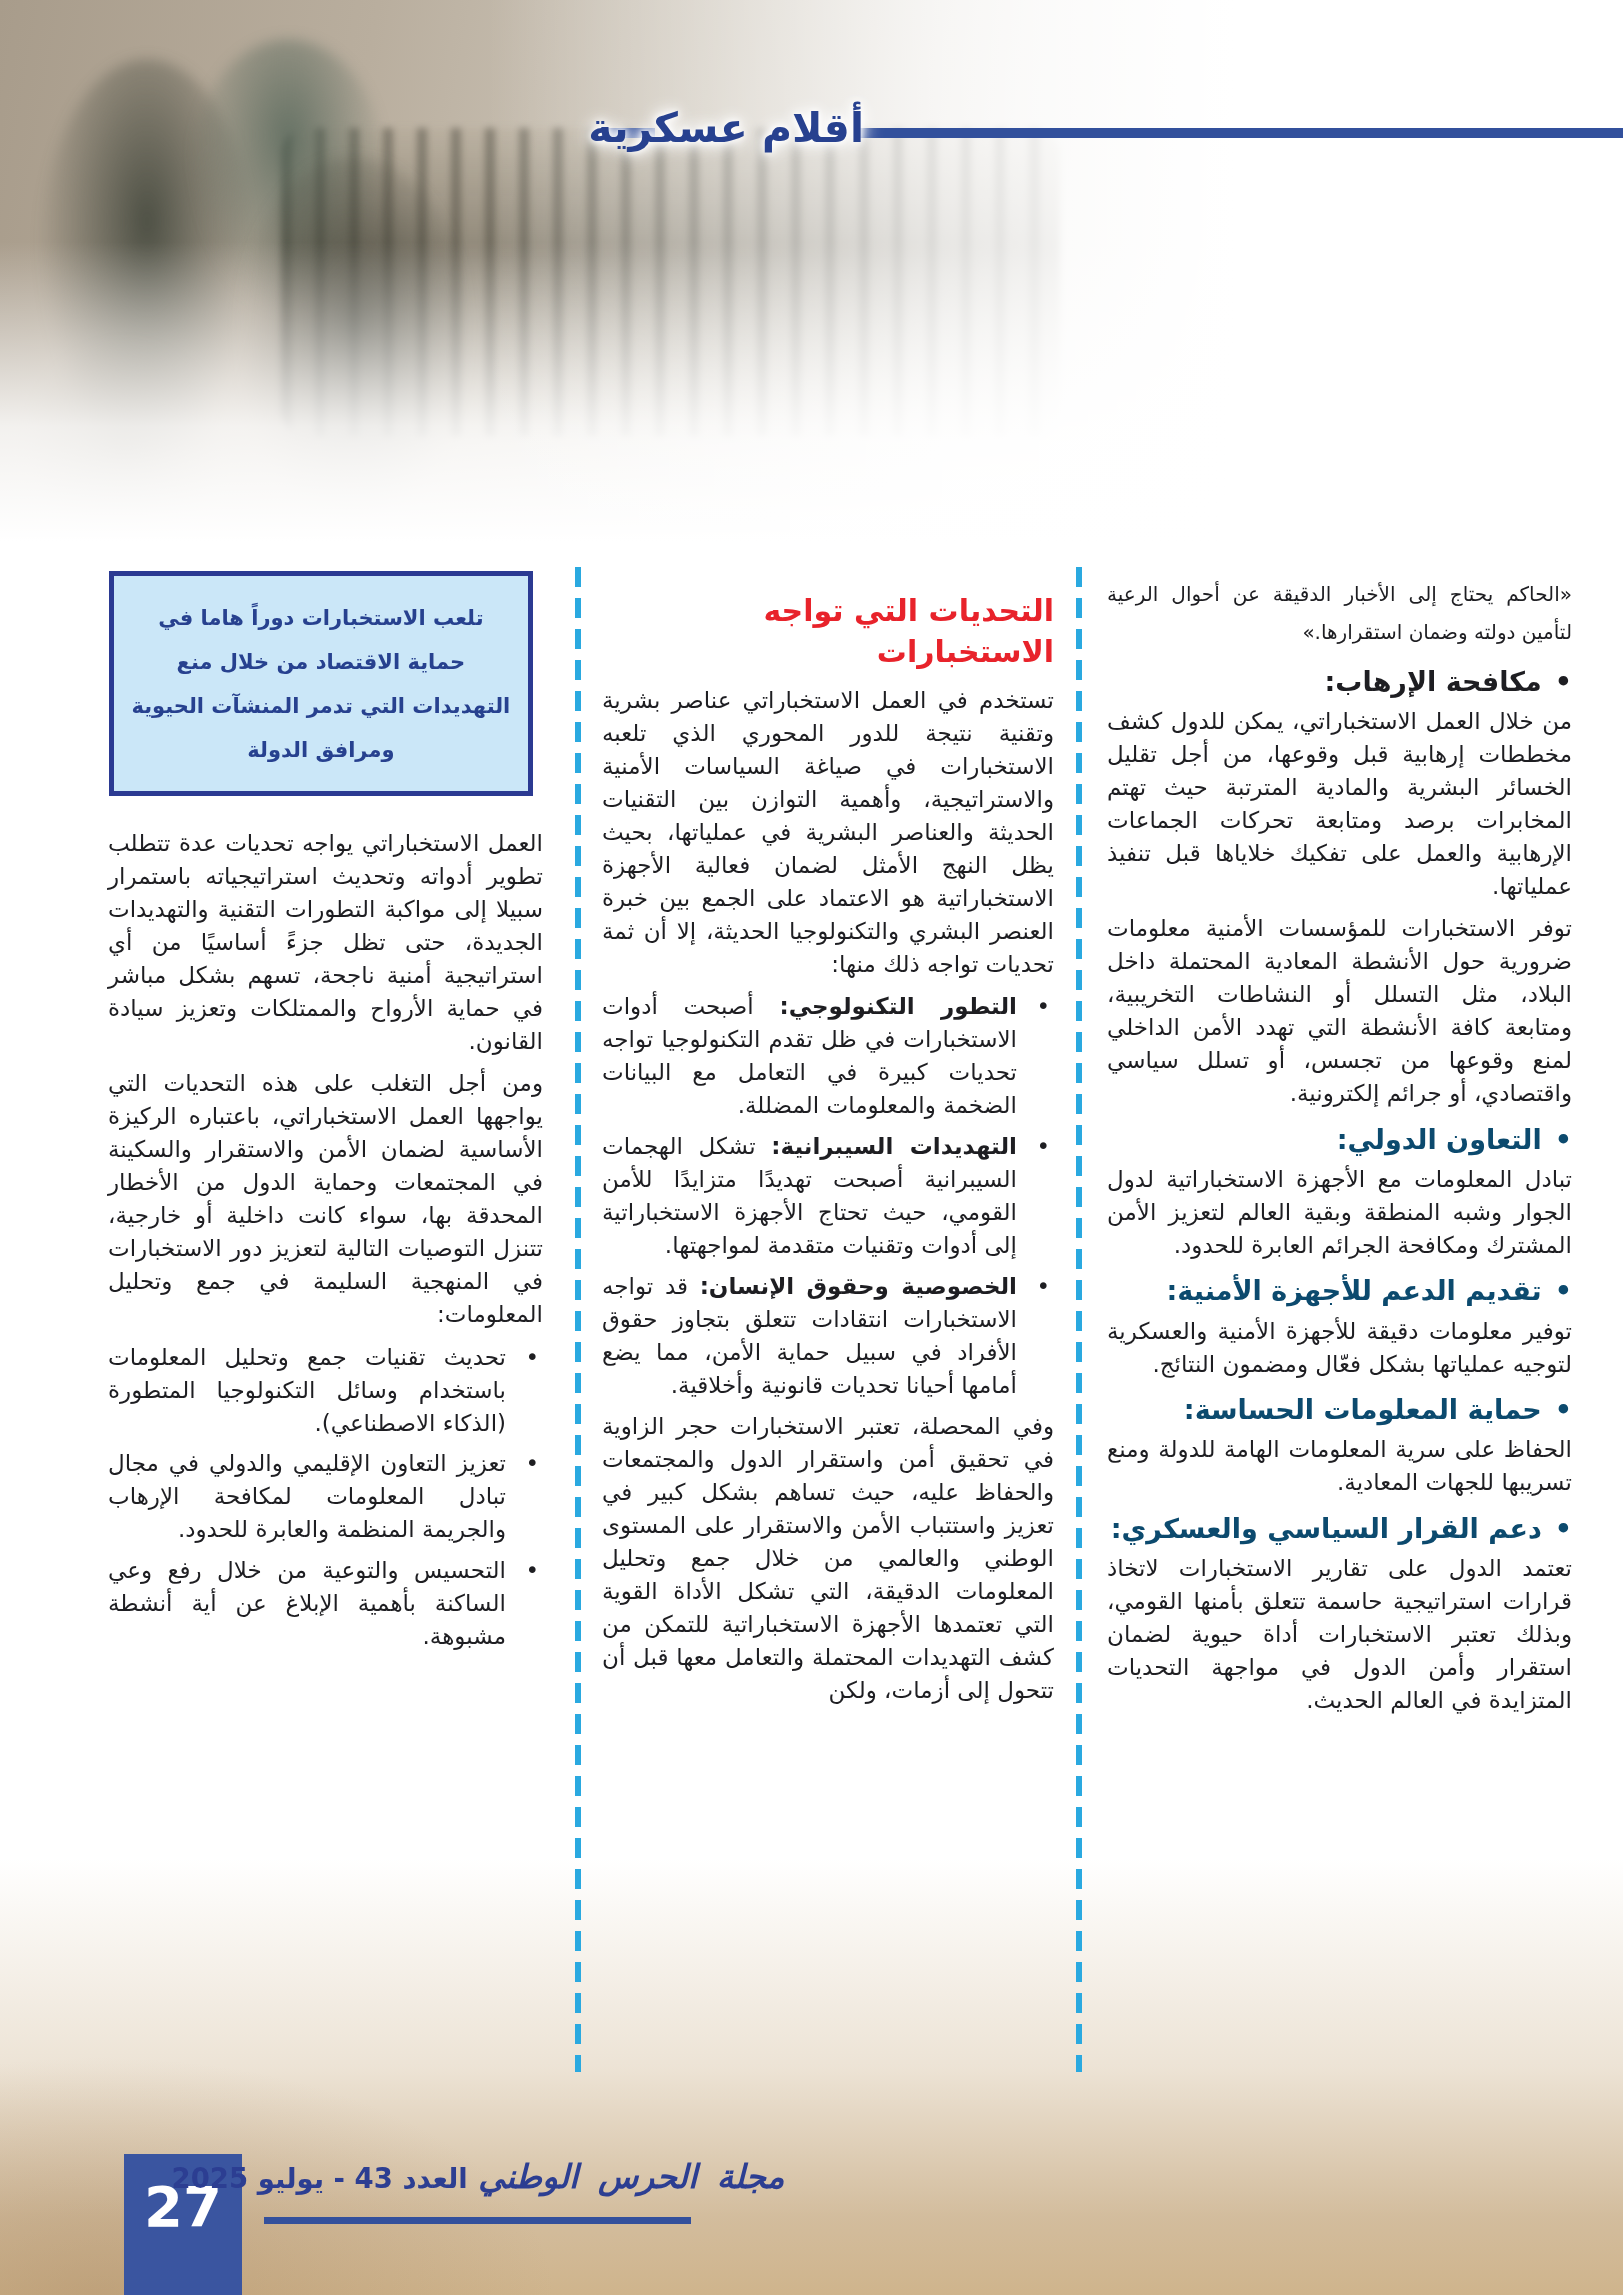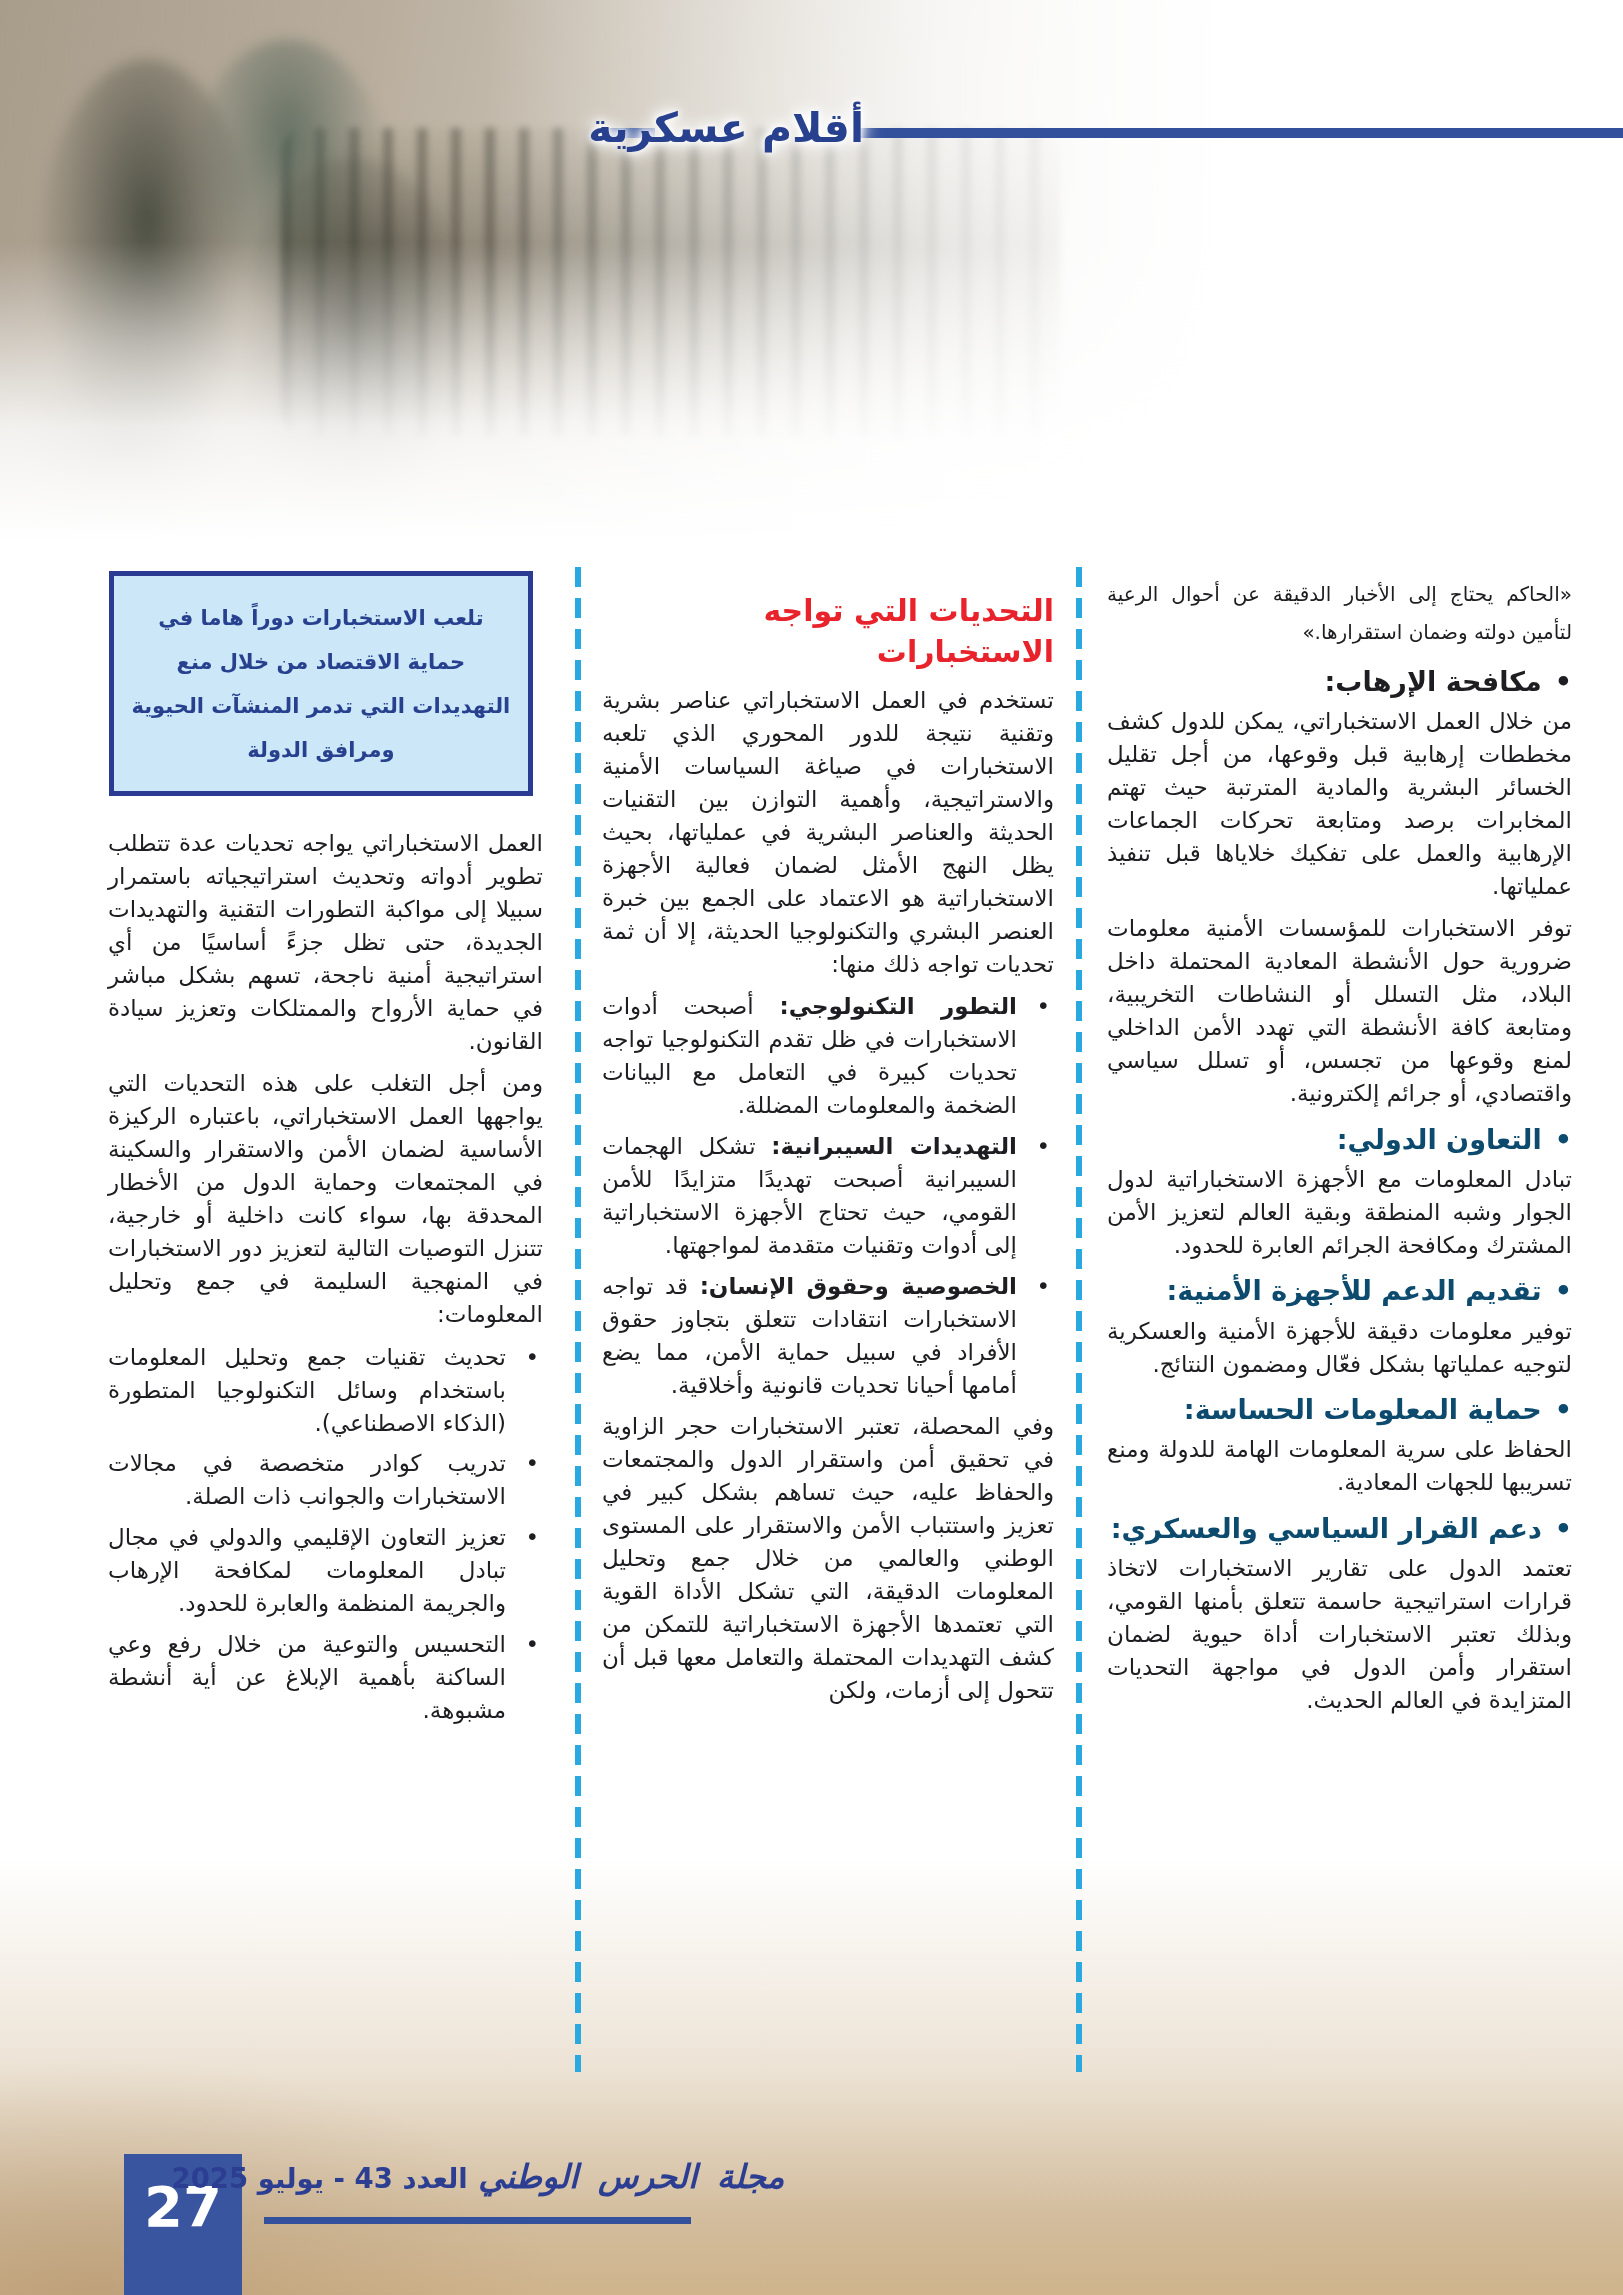--- a/index.html
+++ b/index.html
@@ -108,21 +108,20 @@
 <div class="sand"></div>
 
 <div class="dash-sep sep-a"></div>
 <div class="dash-sep sep-b"></div>
 
 <div class="col col-left" dir="rtl">
   <div class="info-box">تلعب الاستخبارات دوراً هاما في حماية الاقتصاد من خلال منع التهديدات التي تدمر المنشآت الحيوية ومرافق الدولة</div>
   <p class="body-p">العمل الاستخباراتي يواجه تحديات عدة تتطلب تطوير أدواته وتحديث استراتيجياته باستمرار سبيلا إلى مواكبة التطورات التقنية والتهديدات الجديدة، حتى تظل جزءً أساسيًا من أي استراتيجية أمنية ناجحة، تسهم بشكل مباشر في حماية الأرواح والممتلكات وتعزيز سيادة القانون.</p>
   <p class="body-p">ومن أجل التغلب على هذه التحديات التي يواجهها العمل الاستخباراتي، باعتباره الركيزة الأساسية لضمان الأمن والاستقرار والسكينة في المجتمعات وحماية الدول من الأخطار المحدقة بها، سواء كانت داخلية أو خارجية، تتنزل التوصيات التالية لتعزيز دور الاستخبارات في المنهجية السليمة في جمع وتحليل المعلومات:</p>
   <div class="m-item"><span>تحديث تقنيات جمع وتحليل المعلومات باستخدام وسائل التكنولوجيا المتطورة (الذكاء الاصطناعي).</span></div>
-  <div class="m-item"><span>تدريب كوادر متخصصة في مجالات الاستخبارات والجوانب ذات الصلة.</span></div>
   <div class="m-item"><span>تعزيز التعاون الإقليمي والدولي في مجال تبادل المعلومات لمكافحة الإرهاب والجريمة المنظمة والعابرة للحدود.</span></div>
   <div class="m-item"><span>التحسيس والتوعية من خلال رفع وعي الساكنة بأهمية الإبلاغ عن أية أنشطة مشبوهة.</span></div>
 </div>
 
 <div class="col col-mid" dir="rtl">
   <div class="red-head">التحديات التي تواجه الاستخبارات</div>
   <p class="body-p">تستخدم في العمل الاستخباراتي عناصر بشرية وتقنية نتيجة للدور المحوري الذي تلعبه الاستخبارات في صياغة السياسات الأمنية والاستراتيجية، وأهمية التوازن بين التقنيات الحديثة والعناصر البشرية في عملياتها، بحيث يظل النهج الأمثل لضمان فعالية الأجهزة الاستخباراتية هو الاعتماد على الجمع بين خبرة العنصر البشري والتكنولوجيا الحديثة، إلا أن ثمة تحديات تواجه ذلك منها:</p>
   <div class="m-item">
     <span class="lead">التطور التكنولوجي:</span>
     <span>أصبحت أدوات الاستخبارات في ظل تقدم التكنولوجيا تواجه تحديات كبيرة في التعامل مع البيانات الضخمة والمعلومات المضللة.</span>

